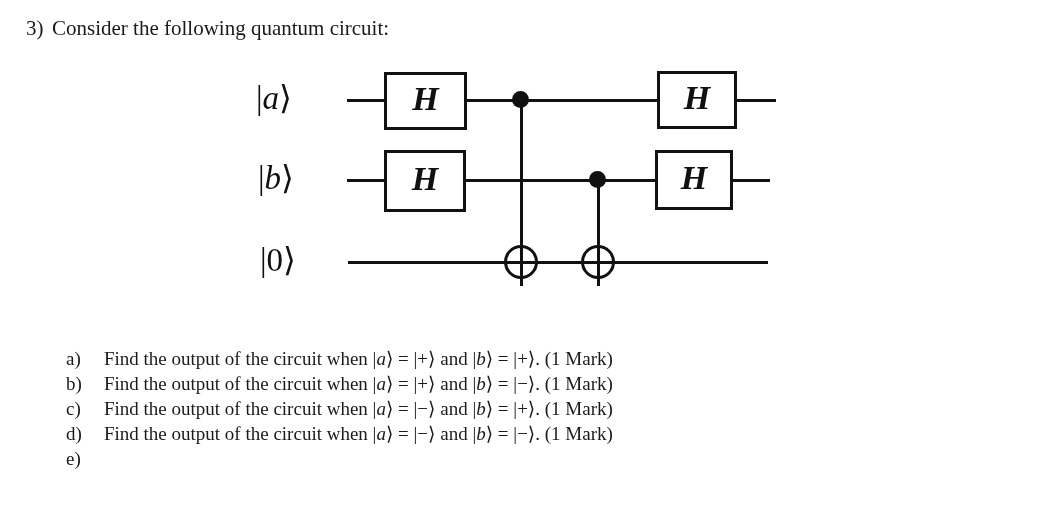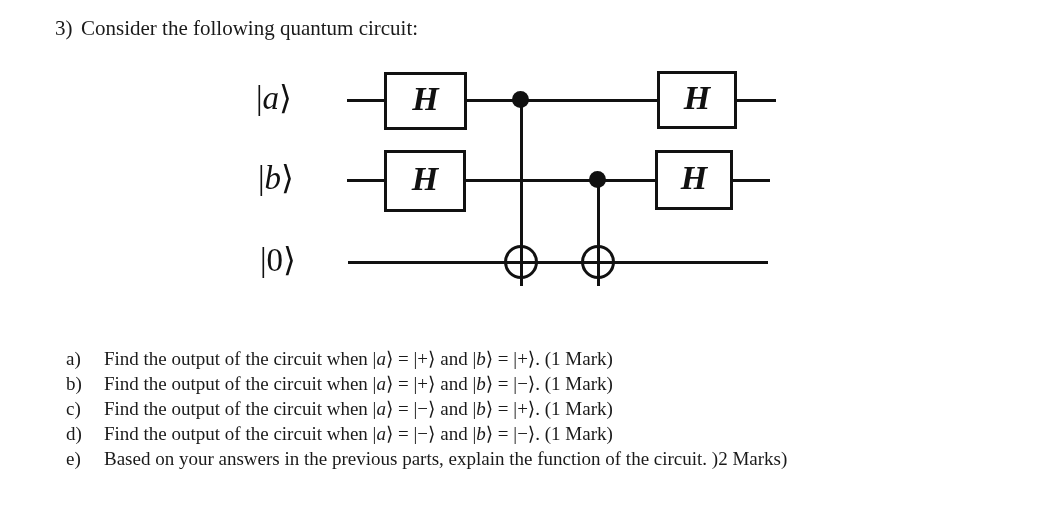--- a/index.html
+++ b/index.html
@@ -18,21 +18,20 @@
   }
 
   
   #question-header {
     position: absolute;
     left: 26px;
     top: 14px;
     font-size: 21px;
     line-height: 28px;
     white-space: nowrap;
-    margin-left: 29px;
   }
   #question-header .q-num {
     display: inline-block;
     width: 26px;
   }
   #question-header .q-text {
     display: inline-block;
   }
 
   
@@ -203,16 +202,15 @@
     <span>Find the output of the circuit when |<span class="mathvar">a</span>⟩ = |−⟩ and |<span class="mathvar">b</span>⟩ = |+⟩. (1 Mark)</span>
   </div>
 
   <div class="answer-item">
     <span class="item-letter">d)</span>
     <span>Find the output of the circuit when |<span class="mathvar">a</span>⟩ = |−⟩ and |<span class="mathvar">b</span>⟩ = |−⟩. (1 Mark)</span>
   </div>
 
   <div class="answer-item wrapping" style="width:890px;">
     <span class="item-letter">e)</span>
-    <span>Based on your answers in the previous parts, explain the function of the circuit. )2 Marks)</span>
   </div>
 
 </div>
 
 </body></html>

